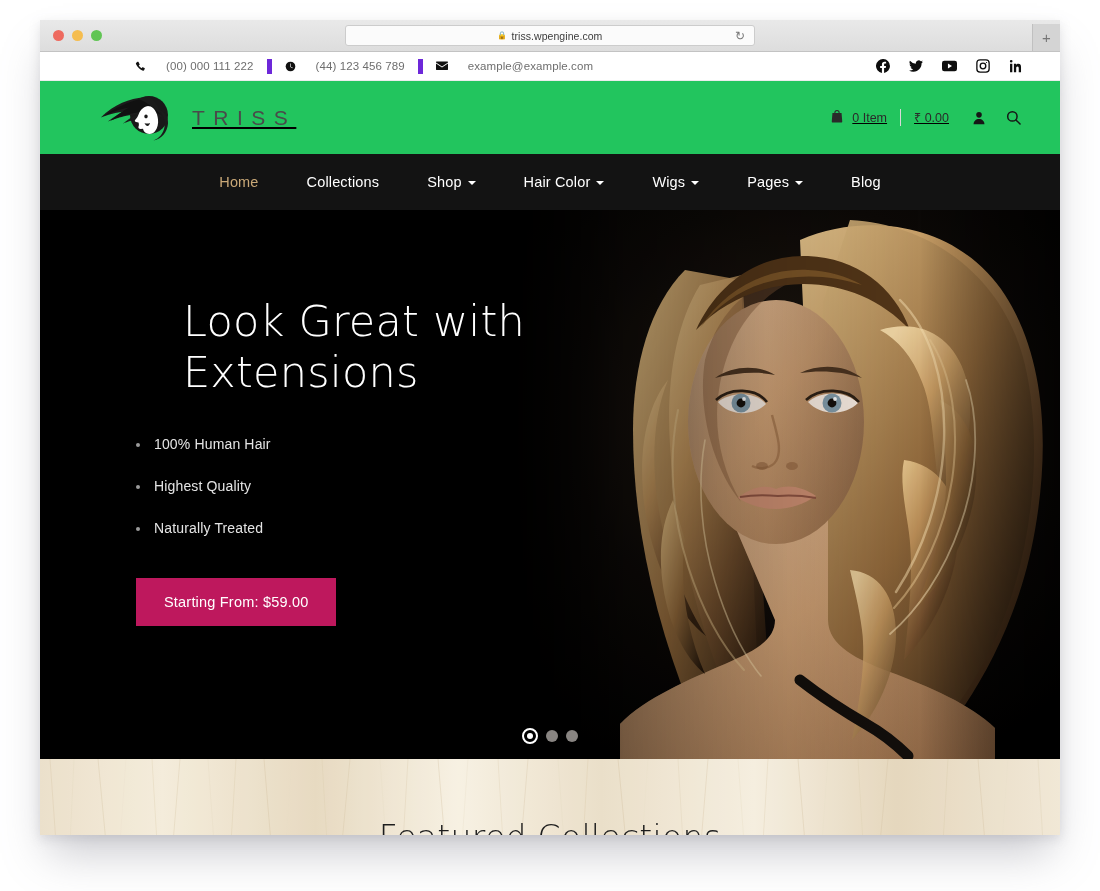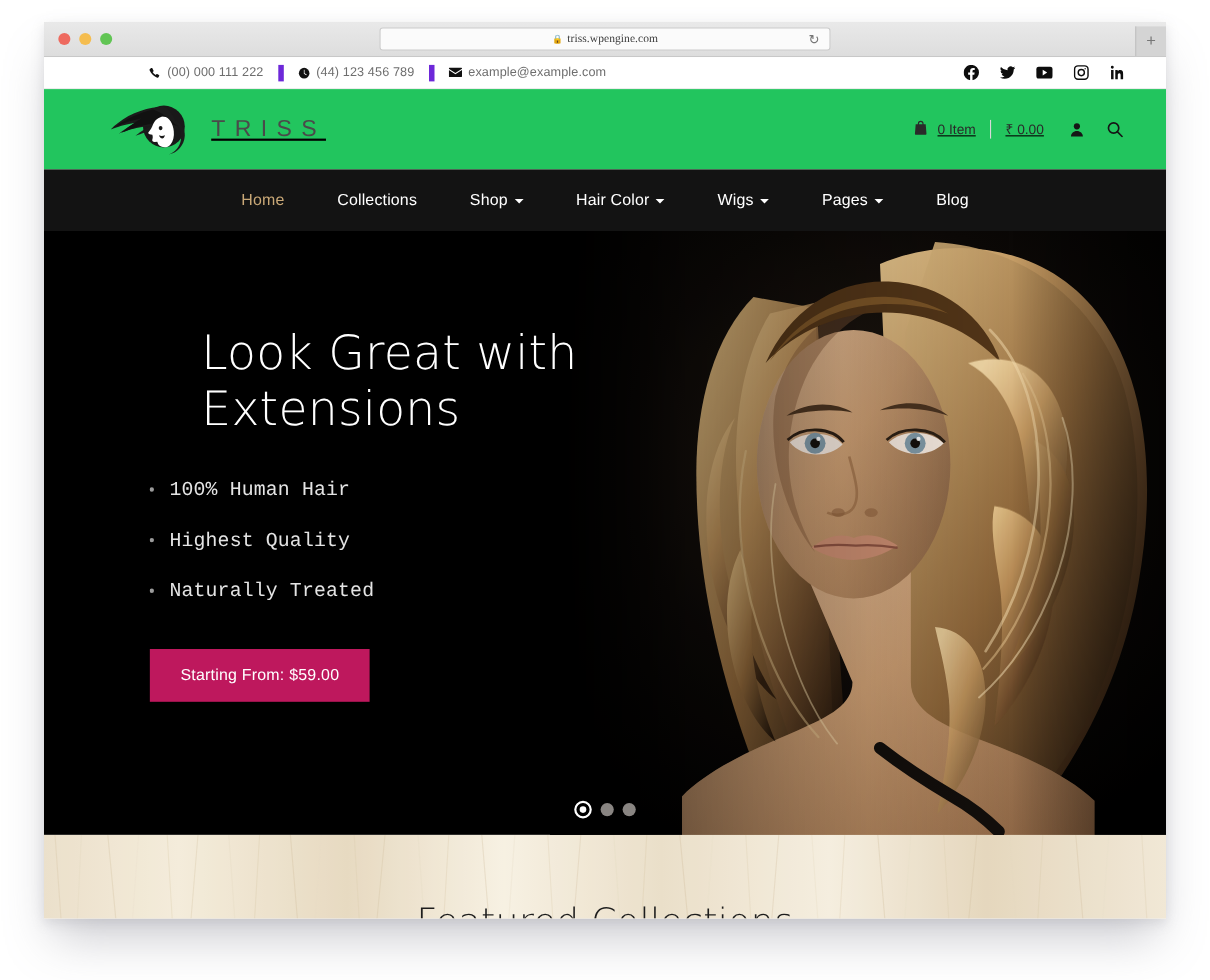--- a/index.html
+++ b/index.html
@@ -58,21 +58,21 @@
     display: flex;
     align-items: center;
     justify-content: center;
   }
   .url-inner { display: flex; align-items: center; gap: 4px; }
   .lock-icon { font-size: 8px; color: #6b6b6b; line-height: 1; }
   .url-text {
     font-size: 10.5px;
     color: #3c3c3c;
     letter-spacing: 0.05px;
-    font-family: Liberation Serif, serif;
+    font-family: Liberation Sans, sans-serif;
   }
   .reload-icon {
     position: absolute;
     right: 9px;
     font-size: 12px;
     color: #777;
     line-height: 1;
   }
 
   .new-tab-btn {
@@ -107,21 +107,21 @@
     border-bottom: 1px solid #ececec;
     display: flex;
     align-items: center;
     justify-content: space-between;
     padding: 0 37px 0 82px;
   }
   .topbar-left { display: flex; align-items: center; }
   .contact-item {
     display: flex;
     align-items: center;
-    gap: 6px;
+    gap: 20px;
     padding: 0 13px;
     font-size: 11.5px;
     color: #6e6e6e;
     letter-spacing: 0.1px;
     height: 15px;
   }
   .contact-item + .contact-item { border-left: 5px solid #6d28d9; }
   .contact-item .ci-icon {
     color: #111;
     display: flex;
@@ -235,24 +235,23 @@
     margin-left: 47px;
   }
   .hero-list {
     list-style: none;
     margin-top: 39px;
   }
   .hero-list li {
     position: relative;
     padding-left: 18px;
     margin-bottom: 26px;
-    font-size: 18px;
+    font-size: 14px;
     color: #e4e4e4;
     letter-spacing: 0.15px;
-    font-family: Liberation Mono, monospace;
   }
   .hero-list li::before {
     content: "";
     position: absolute;
     left: 0;
     top: 7px;
     width: 4px;
     height: 4px;
     border-radius: 50%;
     background: #9b9b9b;

